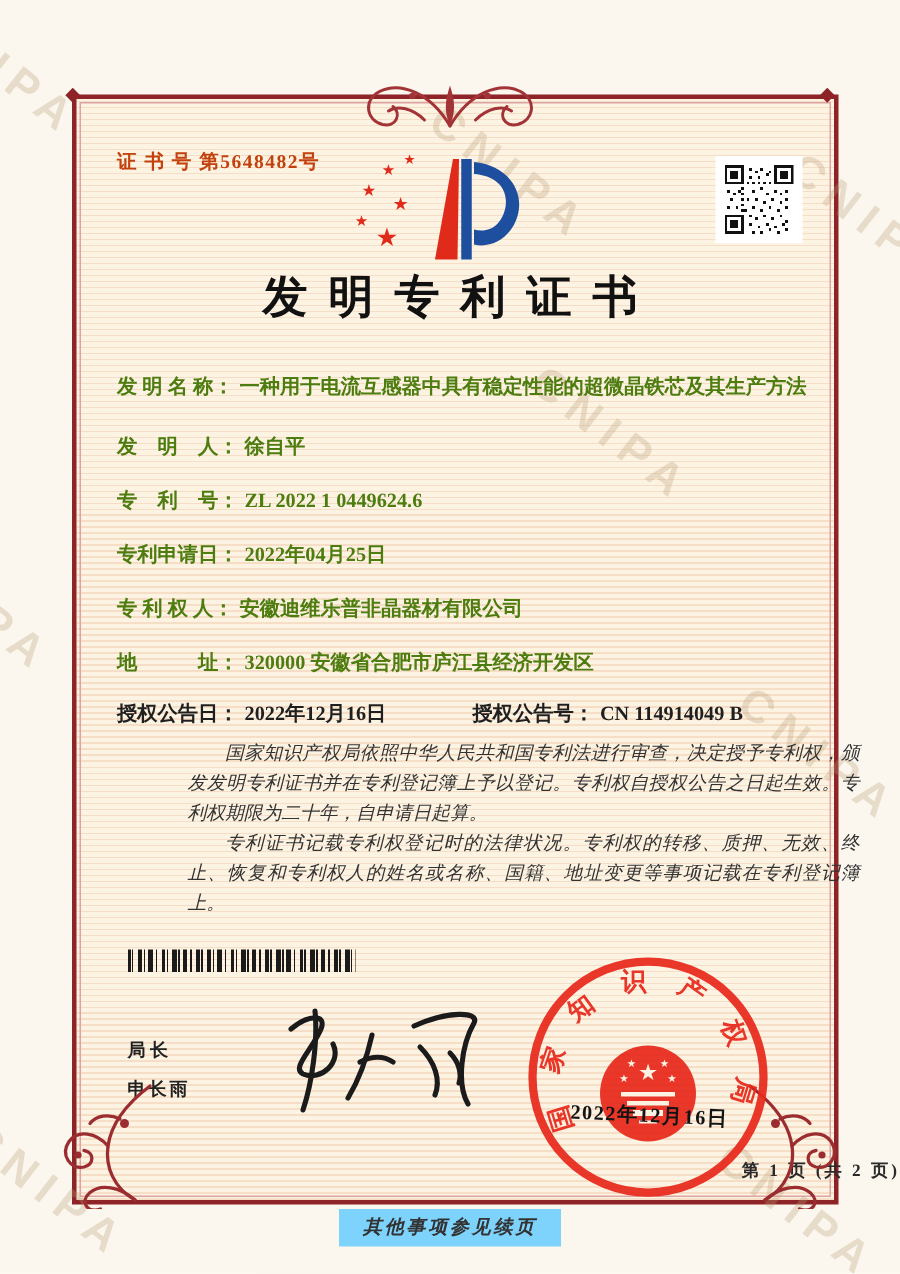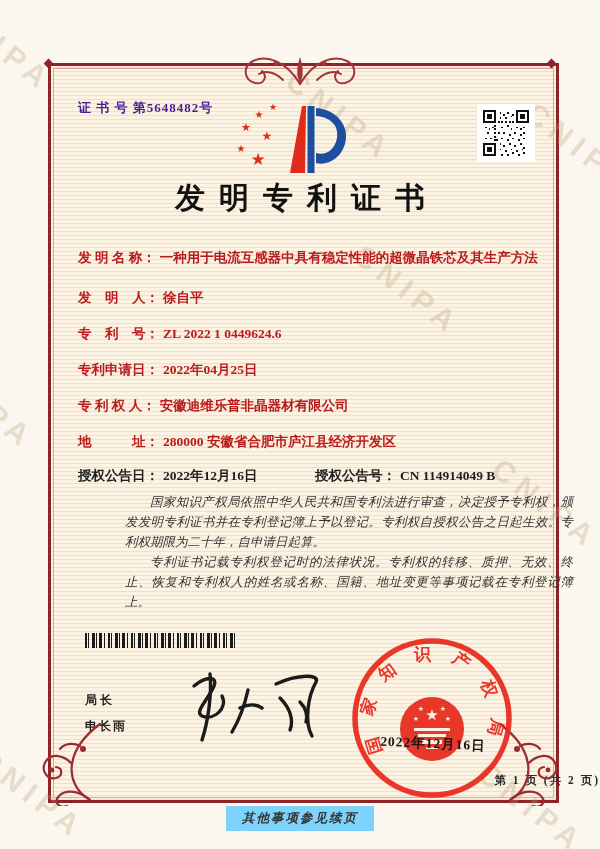--- a/index.html
+++ b/index.html
@@ -25,30 +25,30 @@
   .cd-tl{left:45px;top:60px;} .cd-tr{left:548px;top:60px;}
 
   
   .orn{position:absolute;z-index:4;pointer-events:none;}
   .orn-top{left:235px;top:40px;}
   .orn-bl{left:36px;top:720px;}
   .orn-br{left:490px;top:720px;transform:scaleX(-1);}
 
   
   .cert-no{position:absolute;z-index:3;left:78px;top:99px;font-size:13px;font-weight:700;
-           letter-spacing:1px;color:#4c1d95;}
+           letter-spacing:1px;color:#c2410c;}
   .logo{position:absolute;z-index:3;left:232px;top:94px;}
   .qr-box{position:absolute;z-index:3;left:477px;top:104px;width:58px;height:58px;background:#fff;
           display:flex;align-items:center;justify-content:center;}
   .title{position:absolute;z-index:3;left:0;right:0;top:178px;text-align:center;
          font-size:30px;font-weight:700;letter-spacing:14px;text-indent:14px;color:#111;font-family:Liberation Mono, monospace;}
 
   
   .fields{position:absolute;z-index:3;left:78px;top:248px;width:460px;font-size:13.5px;
-          font-weight:700;color:#b91c1c;}
+          font-weight:700;color:#4d7c0f;}
   .frow{display:flex;line-height:19px;margin-bottom:17px;white-space:nowrap;}
   .frow.first{margin-bottom:21px;}
   .flabel{flex:0 0 auto;}
   .fvalue{margin-left:4px;}
   .grant-row{position:absolute;z-index:3;left:78px;top:466px;width:460px;display:flex;
              font-size:13.5px;font-weight:700;color:#1f1f1f;line-height:19px;white-space:nowrap;}
   .grant-right{position:absolute;left:237px;top:0;display:flex;}
 
   
   .legal{position:absolute;z-index:3;left:78px;top:492px;width:448px;font-size:12.5px;
@@ -201,21 +201,21 @@
     <div class="frow">
       <span class="flabel">专利申请日：</span>
       <span class="fvalue">2022年04月25日</span>
     </div>
     <div class="frow">
       <span class="flabel">专 利 权 人：</span>
       <span class="fvalue">安徽迪维乐普非晶器材有限公司</span>
     </div>
     <div class="frow">
       <span class="flabel">地　　　址：</span>
-      <span class="fvalue">280000 安徽省合肥市庐江县经济开发区</span>
+      <span class="fvalue">320000 安徽省合肥市庐江县经济开发区</span>
     </div>
   </div>
 
   <div class="grant-row" style="position:absolute;">
     <span class="flabel">授权公告日：</span>
     <span class="fvalue">2022年12月16日</span>
     <span class="grant-right">
       <span class="flabel">授权公告号：</span>
       <span class="fvalue">CN 114914049 B</span>
     </span>

